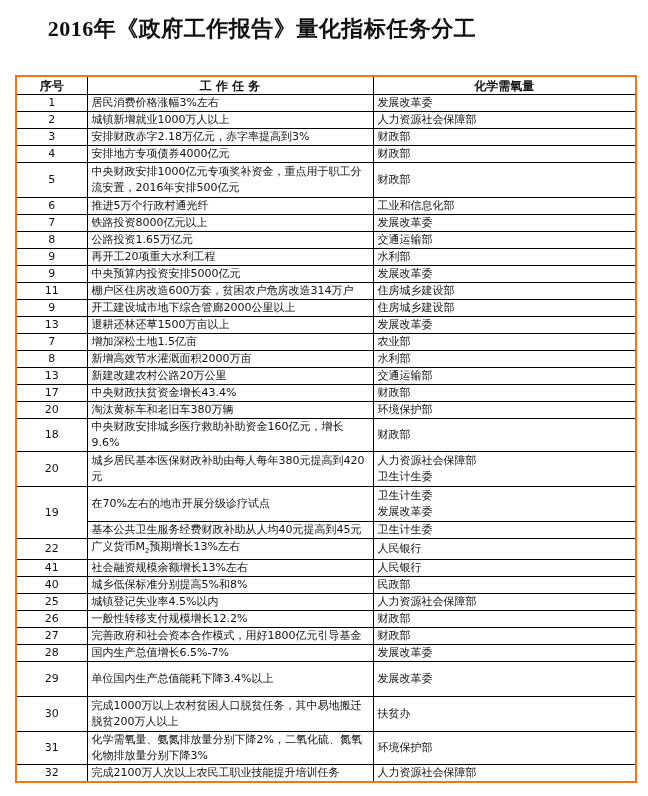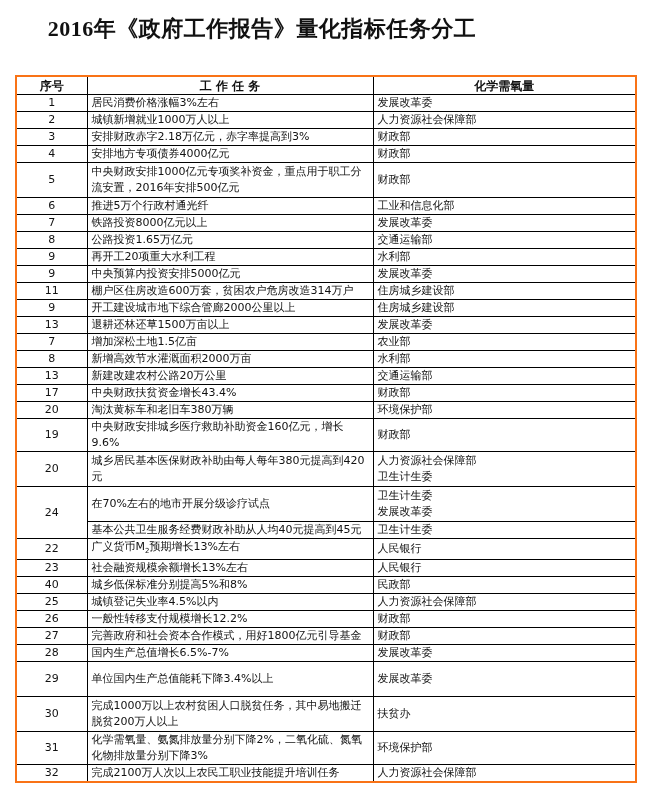--- a/index.html
+++ b/index.html
@@ -160,57 +160,57 @@
         </td>
       </tr>
       <tr>
         <td class="no">20</td>
         <td class="task">淘汰黄标车和老旧车380万辆</td>
         <td class="dept">
           <span class="dept-line">环境保护部</span>
         </td>
       </tr>
       <tr>
-        <td class="no">19</td>
+        <td class="no">18</td>
         <td class="task">中央财政安排城乡医疗救助补助资金160亿元，增长9.6%</td>
         <td class="dept">
           <span class="dept-line">财政部</span>
         </td>
       </tr>
       <tr class="r2">
         <td class="no">20</td>
         <td class="task">城乡居民基本医保财政补助由每人每年380元提高到420元</td>
         <td class="dept">
           <span class="dept-line">人力资源社会保障部</span>
           <span class="dept-line">卫生计生委</span>
         </td>
       </tr>
       <tr class="r2">
-        <td class="no" rowspan="2">24</td>
+        <td class="no" rowspan="2">19</td>
         <td class="task">在70%左右的地市开展分级诊疗试点</td>
         <td class="dept">
           <span class="dept-line">卫生计生委</span>
           <span class="dept-line">发展改革委</span>
         </td>
       </tr>
       <tr>
         <td class="task">基本公共卫生服务经费财政补助从人均40元提高到45元</td>
         <td class="dept">
           <span class="dept-line">卫生计生委</span>
         </td>
       </tr>
       <tr>
         <td class="no">22</td>
         <td class="task"><span>广义货币M</span><span class="sub">2</span><span>预期增长13%左右</span></td>
         <td class="dept">
           <span class="dept-line">人民银行</span>
         </td>
       </tr>
       <tr>
-        <td class="no">23</td>
+        <td class="no">41</td>
         <td class="task">社会融资规模余额增长13%左右</td>
         <td class="dept">
           <span class="dept-line">人民银行</span>
         </td>
       </tr>
       <tr>
         <td class="no">40</td>
         <td class="task">城乡低保标准分别提高5%和8%</td>
         <td class="dept">
           <span class="dept-line">民政部</span>

